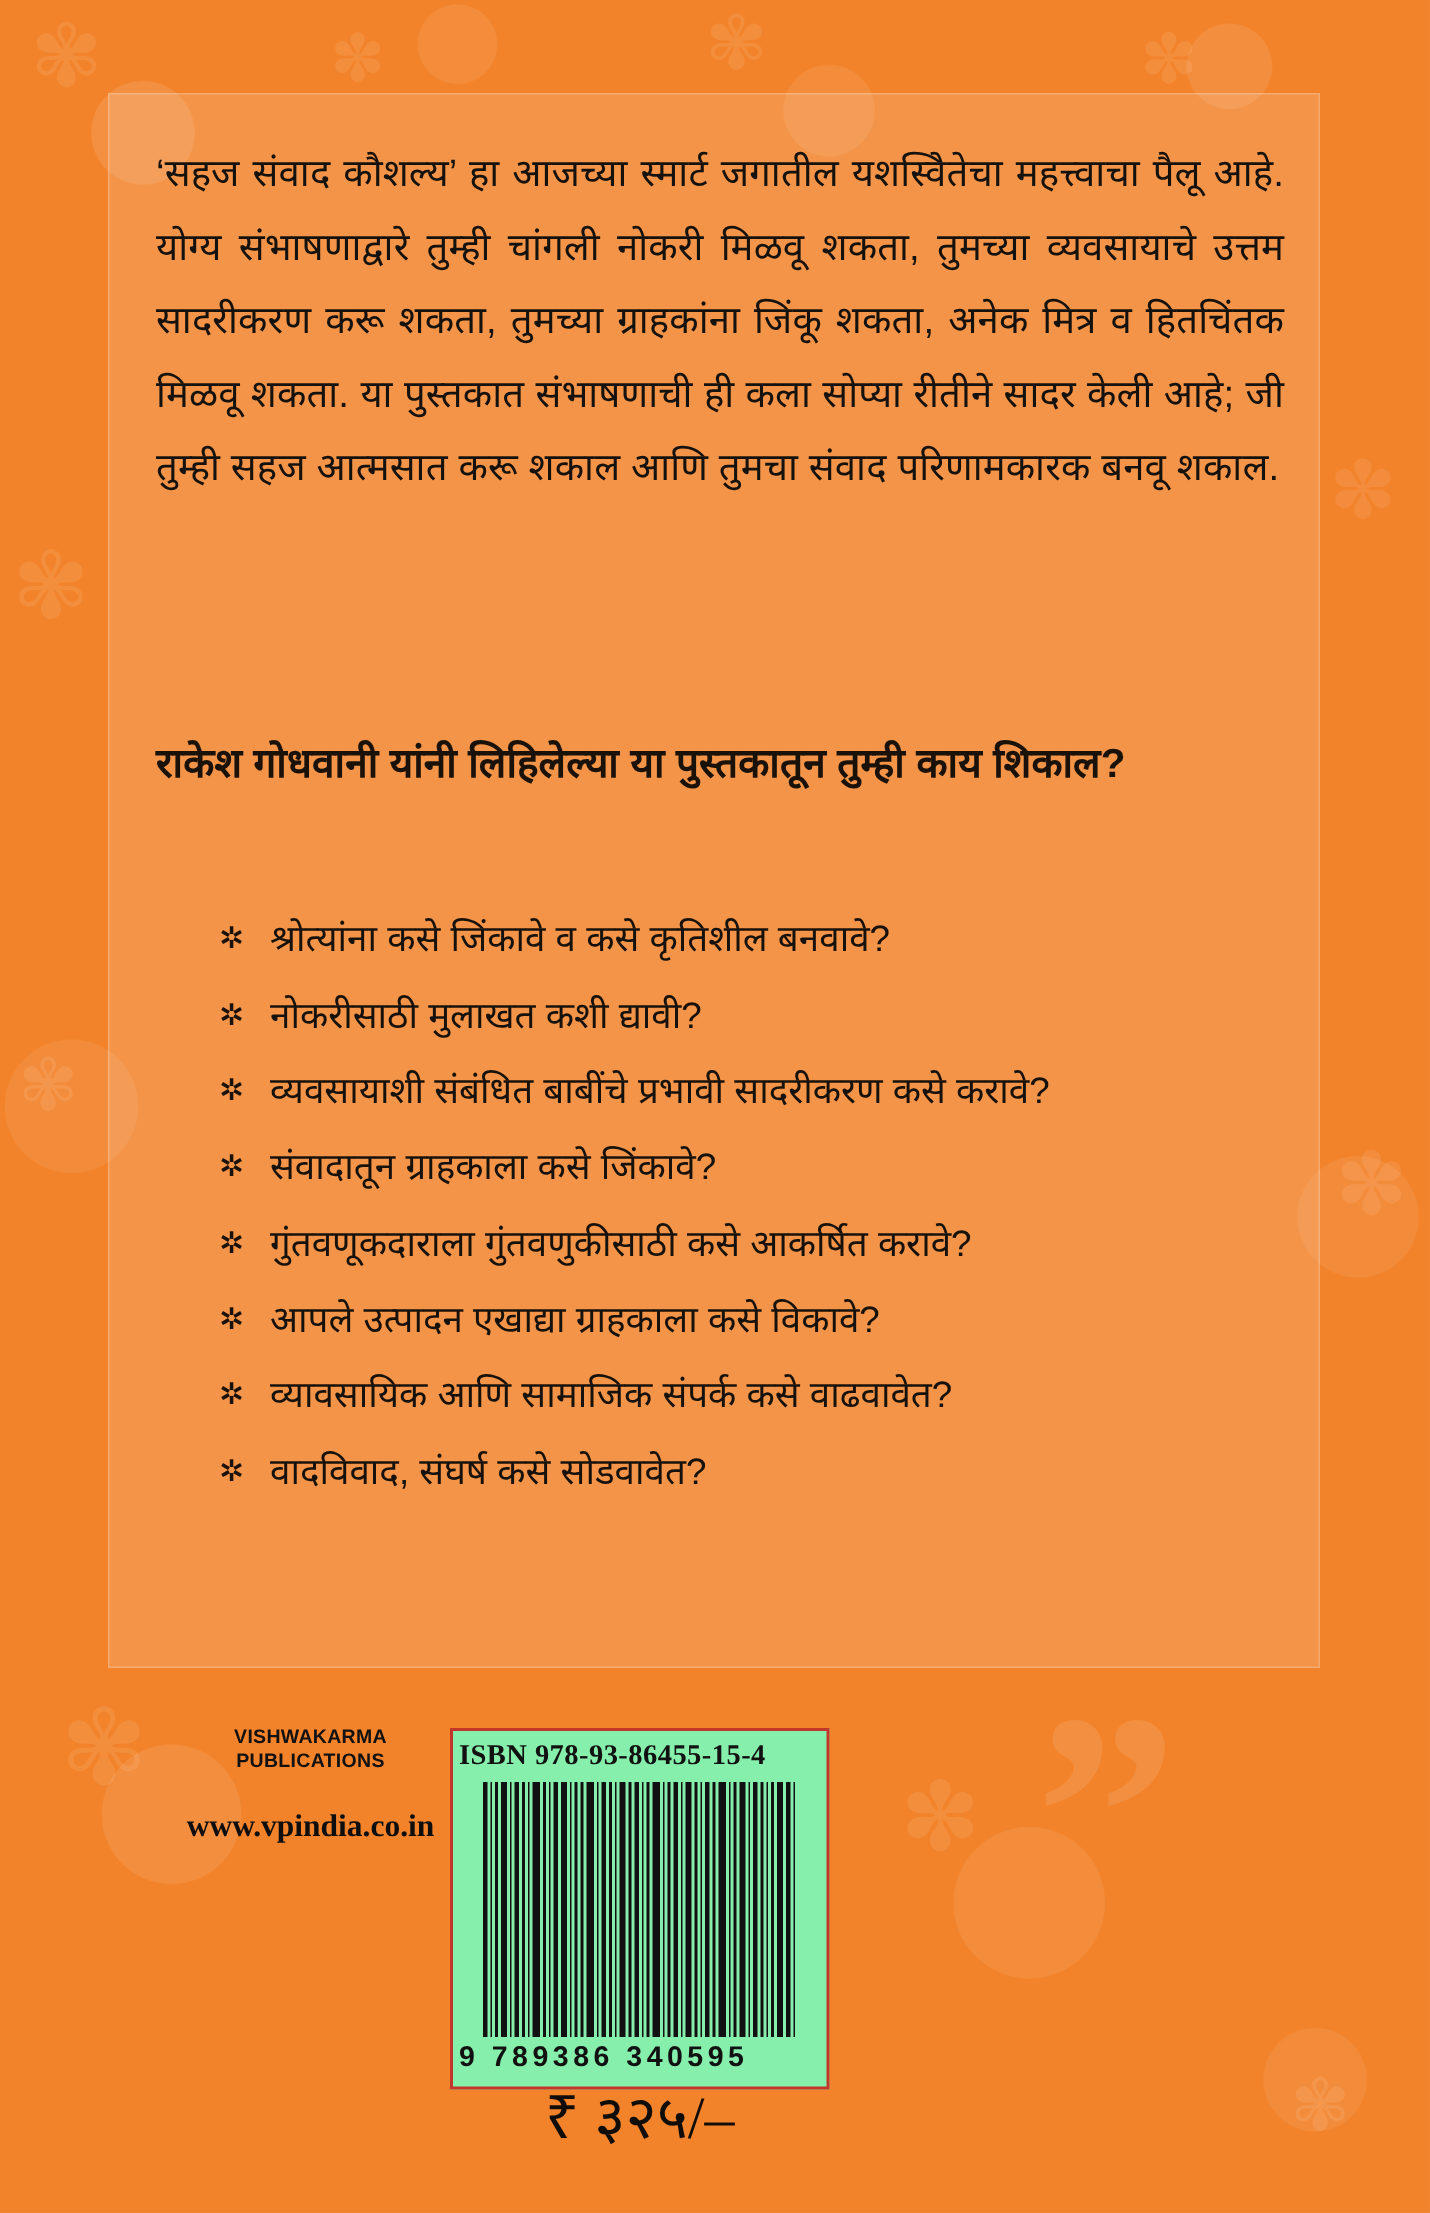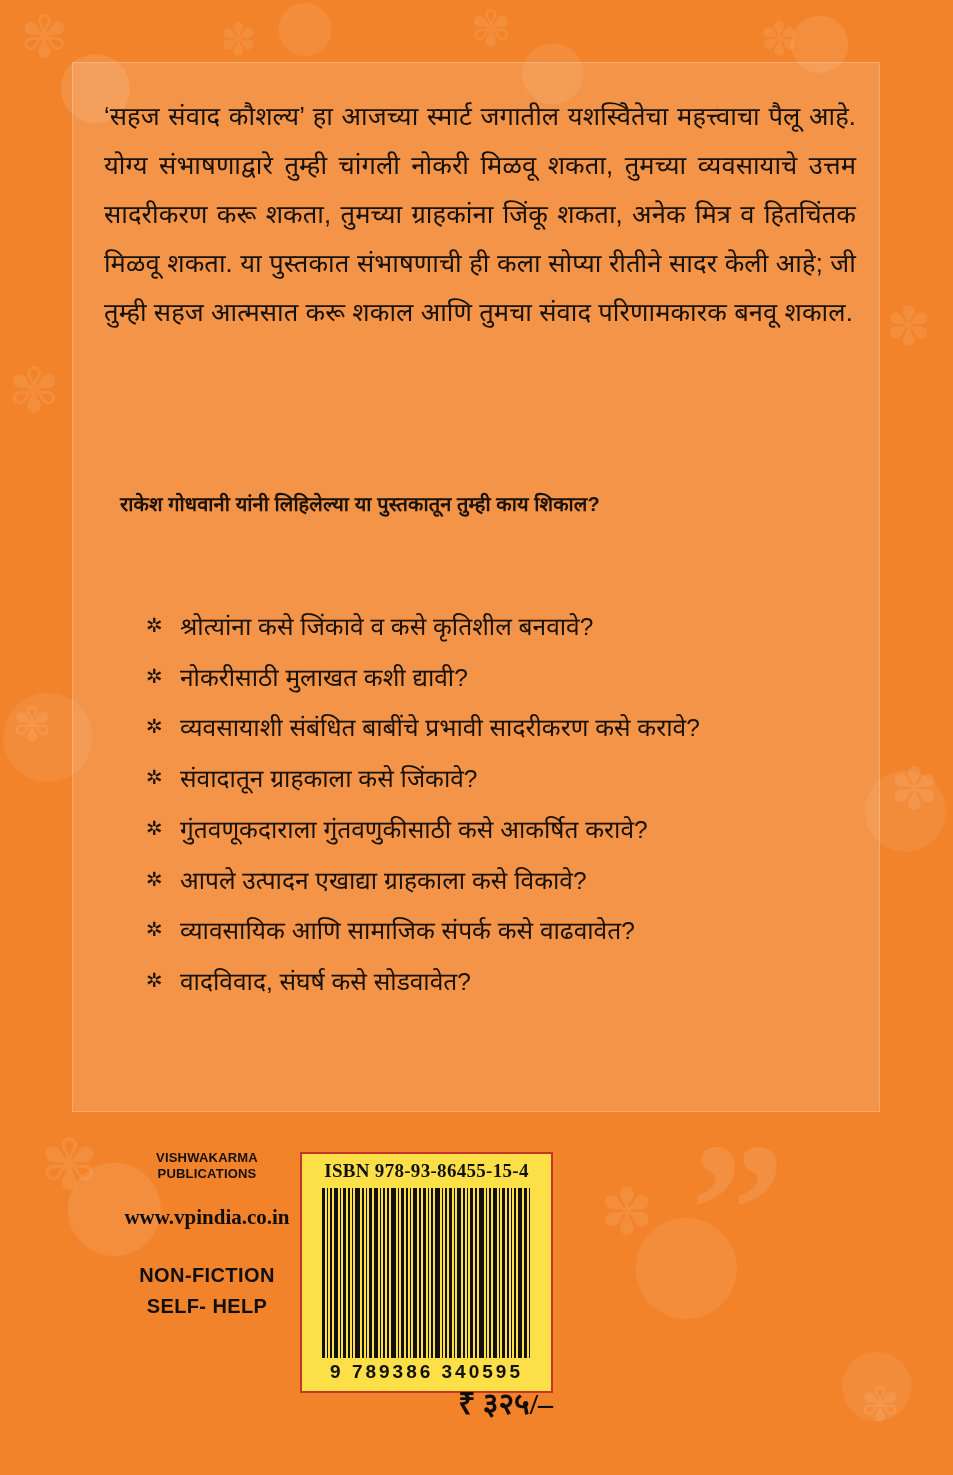--- a/index.html
+++ b/index.html
@@ -80,25 +80,24 @@
     text-justify: inter-word;
     letter-spacing: 0.1px;
   }
 
   .question-heading {
     position: absolute;
     left: 104px;
     top: 488px;
     width: 760px;
     color: #1a1208;
-    font-size: 20px;
+    font-size: 27px;
     font-weight: bold;
     line-height: 1.62;
     letter-spacing: 0.1px;
-    margin-left: 16px;
   }
 
   .bullet-list {
     position: absolute;
     left: 146px;
     top: 608px;
     width: 730px;
     margin: 0;
     padding: 0;
     list-style: none;
@@ -158,25 +157,25 @@
     color: #101010;
     line-height: 1.55;
     letter-spacing: 0.4px;
   }
 
   .isbn-block {
     position: absolute;
     left: 300px;
     top: 1152px;
     width: 253px;
-    background: #fde047;
+    background: #86efac;
     border: 2px solid #c3372a;
     box-sizing: border-box;
     padding: 6px 4px 8px 4px;
-    text-align: center;
+    text-align: left;
   }
   .isbn-text {
     font-family: "Liberation Serif", serif;
     font-size: 19px;
     font-weight: bold;
     color: #111;
     letter-spacing: 0.3px;
     margin-bottom: 6px;
   }
   .barcode {
@@ -197,24 +196,24 @@
     font-size: 19px;
     font-weight: bold;
     letter-spacing: 3px;
     color: #111;
   }
   .price {
     position: absolute;
     left: 300px;
     top: 1382px;
     width: 253px;
-    text-align: right;
+    text-align: center;
     font-family: "Liberation Serif", serif;
-    font-size: 30px;
-    font-weight: bold;
+    font-size: 40px;
+    font-weight: normal;
     color: #100d09;
   }
 </style>
 </head>
 <body>
 
 <div class="bg-pattern"></div>
 <div class="bg-motifs">
   <span class="motif" style="left:20px;  top:8px;   font-size:58px;">✾</span>
   <span class="motif" style="left:220px; top:18px;  font-size:44px;">✽</span>
@@ -270,24 +269,20 @@
     <span class="bullet-text">वादविवाद, संघर्ष कसे सोडवावेत?</span>
   </li>
 </ul>
 
 <div class="publisher-block">
   <div class="pub-name">
     <span>VISHWAKARMA</span><br>
     <span>PUBLICATIONS</span>
   </div>
   <div class="website">www.vpindia.co.in</div>
-  <div class="category">
-    <span>NON-FICTION</span><br>
-    <span>SELF- HELP</span>
-  </div>
 </div>
 
 <div class="isbn-block">
   <div class="isbn-text">ISBN 978-93-86455-15-4</div>
   <div class="barcode">
     <div class="bar" style="width:3px"></div>
     <div class="bar" style="width:1px"></div>
     <div class="bar" style="width:2px"></div>
     <div class="bar" style="width:4px"></div>
     <div class="bar" style="width:1px"></div>

